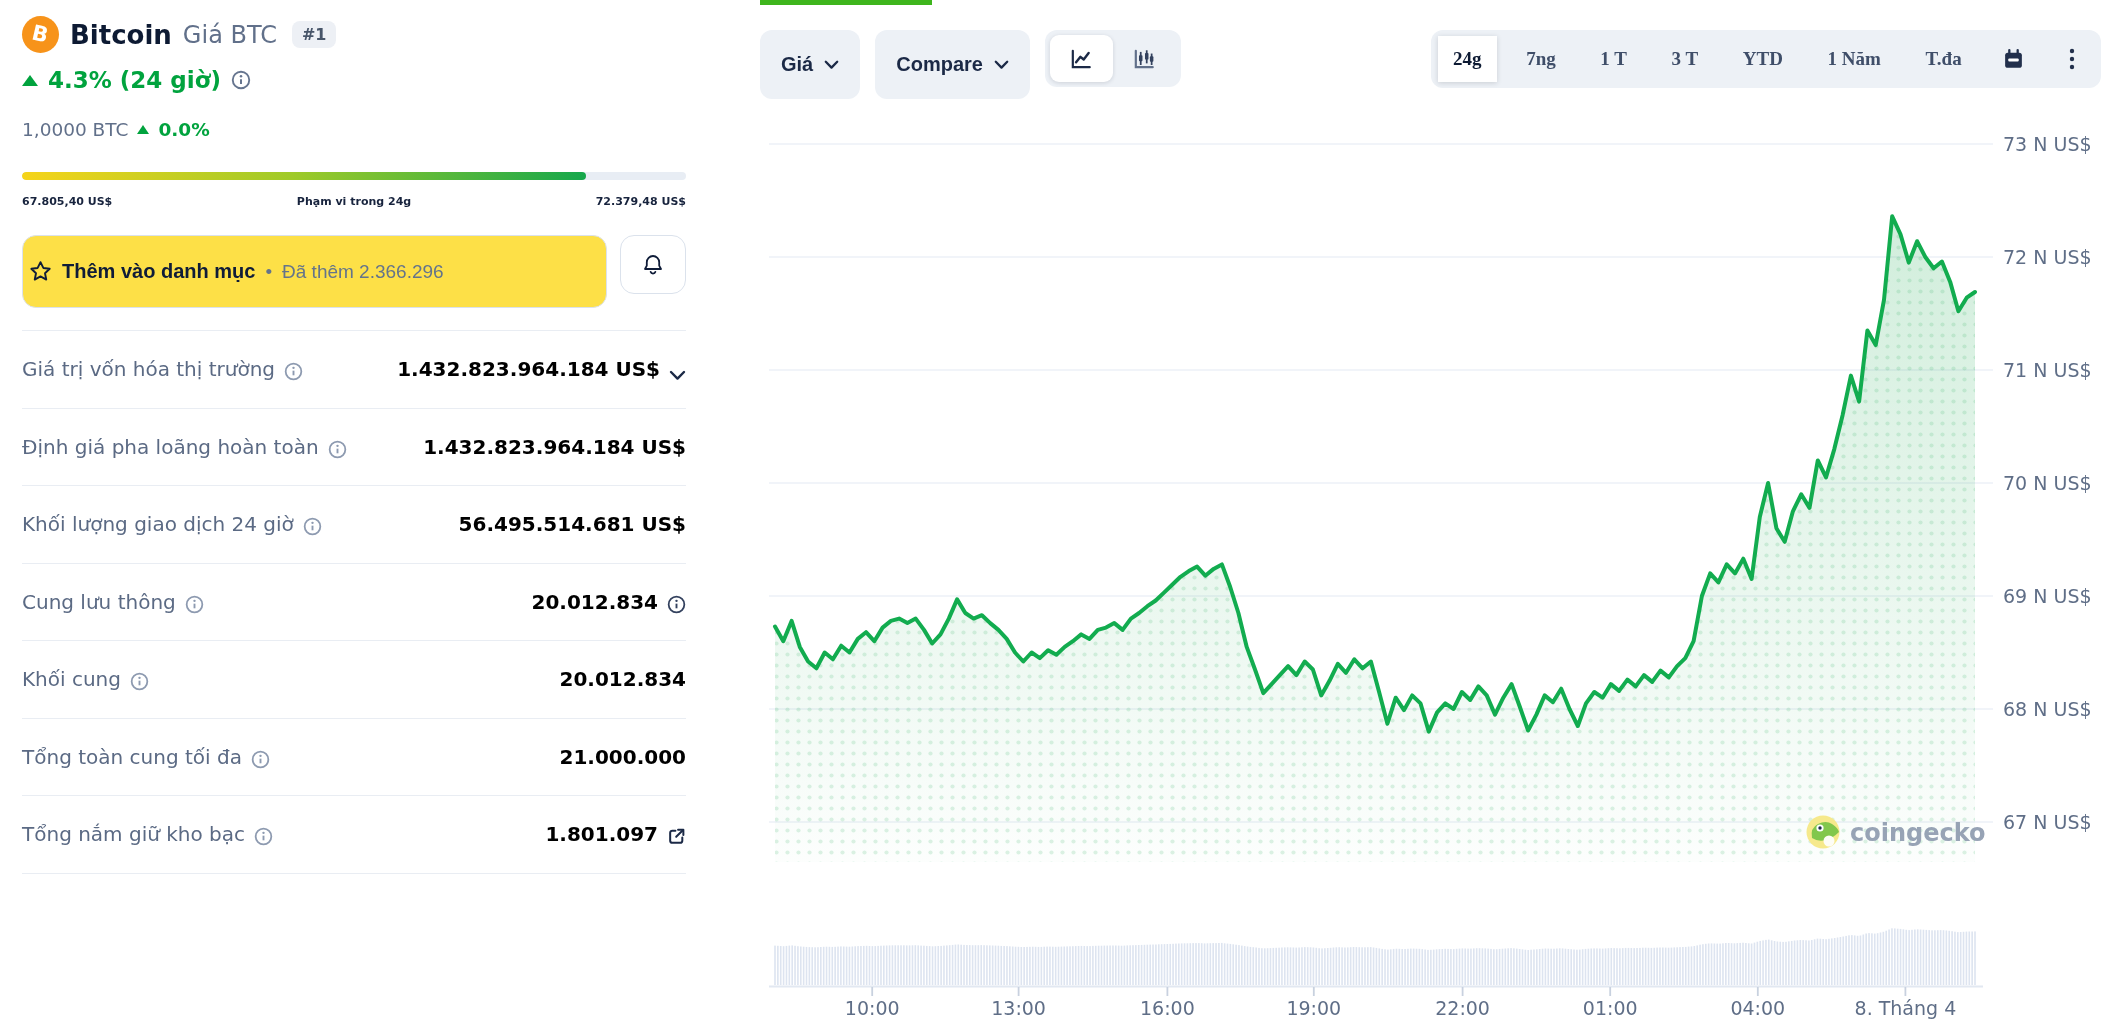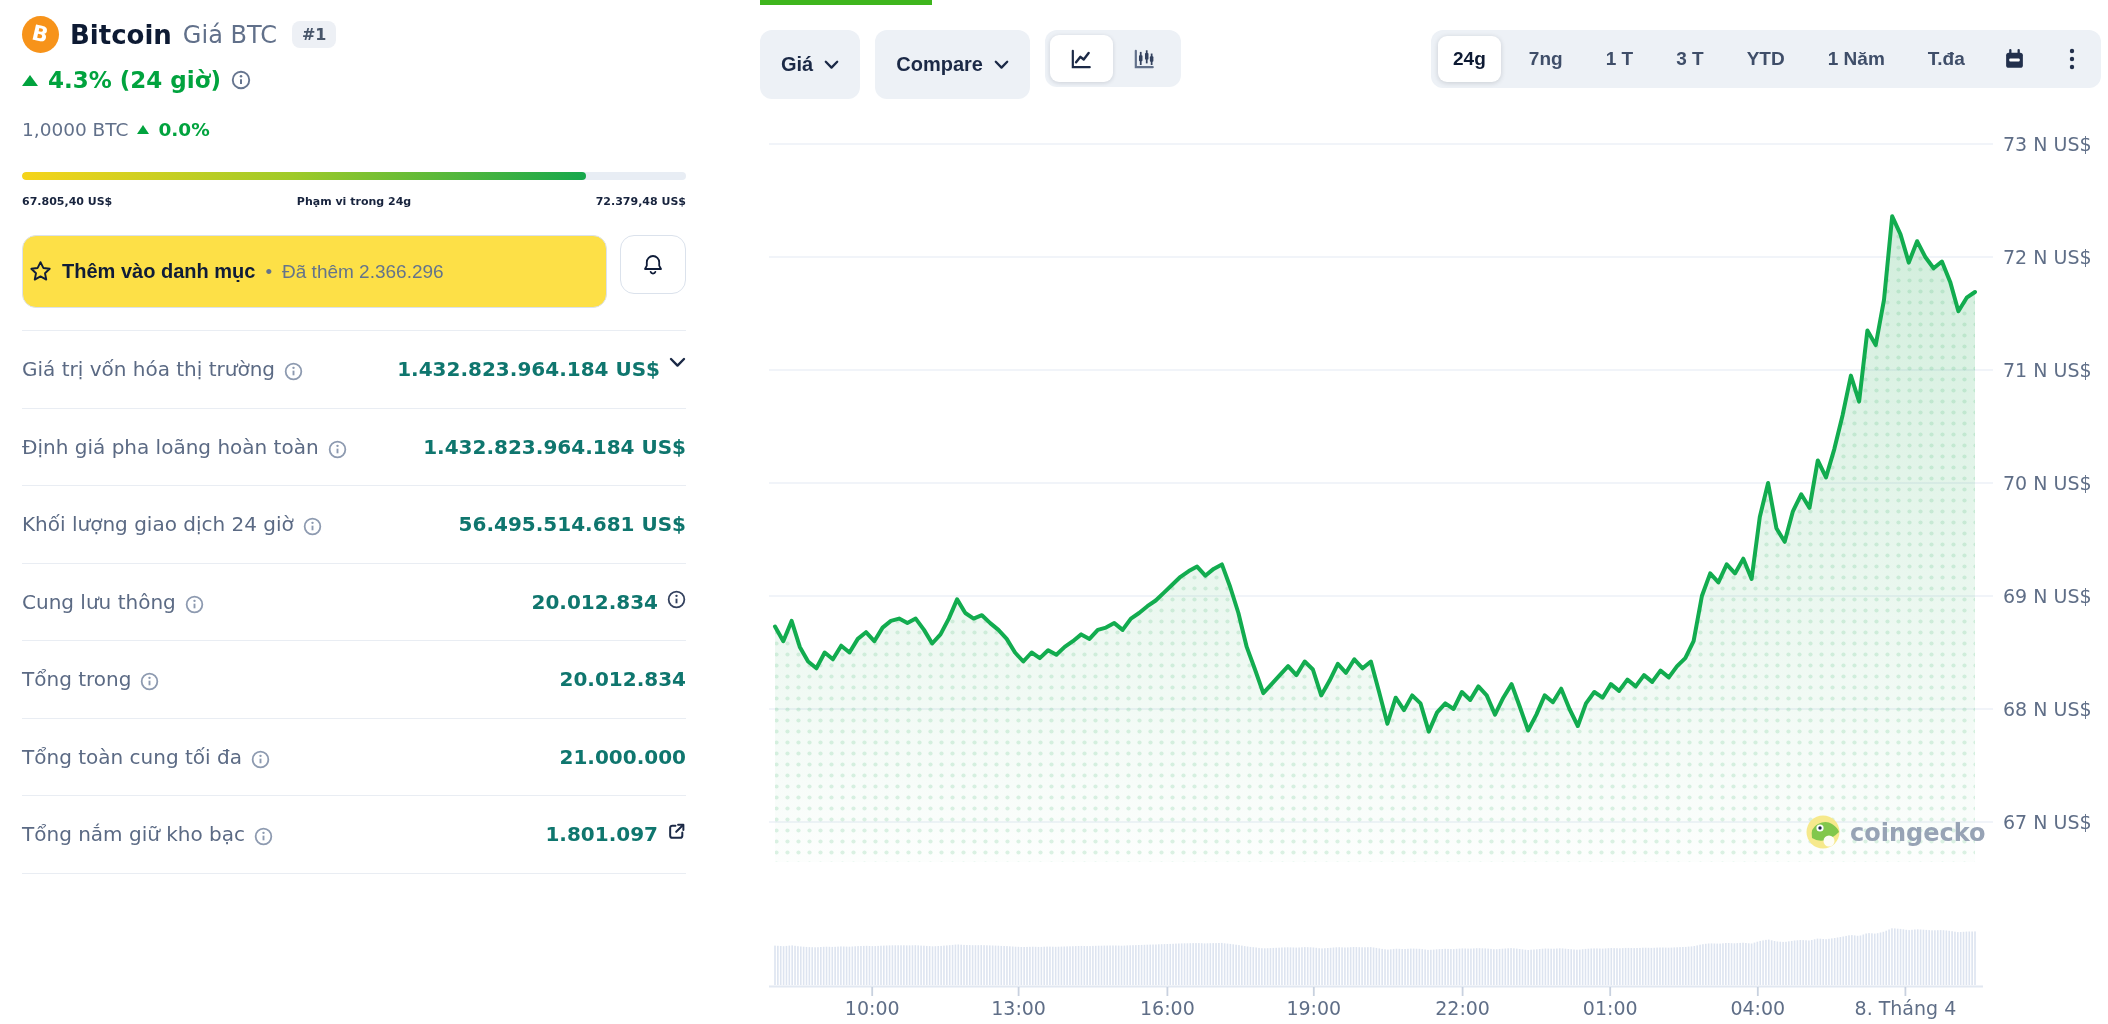--- a/index.html
+++ b/index.html
@@ -33,38 +33,38 @@
   .watchlist-btn{flex:1;height:73px;border:1.5px solid #dbe2ec;border-radius:14px;background:#fde047;
                  display:flex;align-items:center;justify-content:flex-start;gap:10px;cursor:pointer;}
   .watchlist-label{font-weight:700;font-size:20px;color:#0f1c38;}
   .watchlist-added{color:#64748b;font-size:19px;}
   .bell-btn{width:66px;height:59px;border:1.5px solid #dbe2ec;border-radius:14px;background:#fff;
             display:flex;align-items:center;justify-content:center;cursor:pointer;}
   .stats{margin-top:22px;border-top:1px solid #e9edf3;}
   .stat-row{height:76.5px;display:flex;align-items:center;justify-content:space-between;
             border-bottom:1px solid #e9edf3;}
   .stat-label{display:flex;align-items:flex-end;gap:9px;font-size:20px;color:#5b6a84;}
-  .stat-value{display:flex;align-items:flex-start;gap:9px;font-size:20px;font-weight:700;color:#0f766e;}
+  .stat-value{display:flex;align-items:flex-end;gap:9px;font-size:20px;font-weight:700;color:#000000;}
 
   
   .chart-panel{position:absolute;left:760px;top:0;width:1348px;height:1024px;}
   .tab-underline{position:absolute;left:0;top:0;width:172px;height:5px;background:#3eb51d;}
   .controls-left{position:absolute;left:0;top:30px;display:flex;gap:15px;height:57px;}
   .pill{height:69px;background:#edf1f6;border-radius:12px;padding:0 21px;display:flex;
         align-items:center;gap:11px;font-size:20px;font-weight:600;color:#1b2946;cursor:pointer;border:none;}
   .seg{background:#edf1f6;border-radius:12px;padding:5px;display:flex;align-items:center;height:57px;box-sizing:border-box;}
   .seg-opt{width:63px;height:47px;border-radius:9px;display:flex;align-items:center;
            justify-content:center;cursor:pointer;}
   .seg-opt.sel{background:#fff;box-shadow:0 1px 4px rgba(16,24,40,.14);}
   .controls-right{position:absolute;left:671px;top:30px;width:670px;height:58px;box-sizing:border-box;
                   background:#edf1f6;border-radius:12px;display:flex;align-items:center;
                   padding:0 7px;gap:3px;justify-content:space-between;}
-  .time-btn{padding:0 15px;height:46px;border-radius:9px;display:flex;align-items:center;
+  .time-btn{padding:0 15px;height:46px;border-radius:0;display:flex;align-items:center;
             font-size:19px;font-weight:600;color:#3f4e69;background:transparent;border:none;
-            cursor:pointer;font-family:Liberation Sans, sans-serif;}
+            cursor:pointer;font-family:Liberation Serif, serif;}
   .time-btn.sel{background:#fff;color:#0d1a33;font-weight:700;box-shadow:0 1px 5px rgba(16,24,40,.16);}
   .icon-btn{width:44px;height:46px;display:flex;align-items:center;justify-content:center;
             border-radius:9px;background:transparent;border:none;cursor:pointer;}
   #chart-svg{position:absolute;left:0;top:0;}
   #chart-svg text{font-family:"DejaVu Sans","Liberation Sans",sans-serif;}
 </style>
 </head>
 <body>
 
 <div class="stage">
@@ -179,21 +179,21 @@
             <span>20.012.834</span>
             <svg width="19" height="19" viewBox="0 0 16 16">
               <circle cx="8" cy="8" r="6.6" fill="none" stroke="#33415e" stroke-width="1.5"></circle>
               <line x1="8" y1="7.3" x2="8" y2="11.2" stroke="#33415e" stroke-width="1.6"></line>
               <circle cx="8" cy="4.9" r="1" fill="#33415e"></circle>
             </svg>
           </div>
         </div>
         <div class="stat-row">
           <div class="stat-label">
-            <span>Tổng trong</span>
+            <span>Khối cung</span>
             <svg width="19" height="19" viewBox="0 0 16 16">
               <circle cx="8" cy="8" r="6.6" fill="none" stroke="#8d9ab0" stroke-width="1.5"></circle>
               <line x1="8" y1="7.3" x2="8" y2="11.2" stroke="#8d9ab0" stroke-width="1.6"></line>
               <circle cx="8" cy="4.9" r="1" fill="#8d9ab0"></circle>
             </svg>
           </div>
           <div class="stat-value">
             <span>20.012.834</span>
           </div>
         </div>

